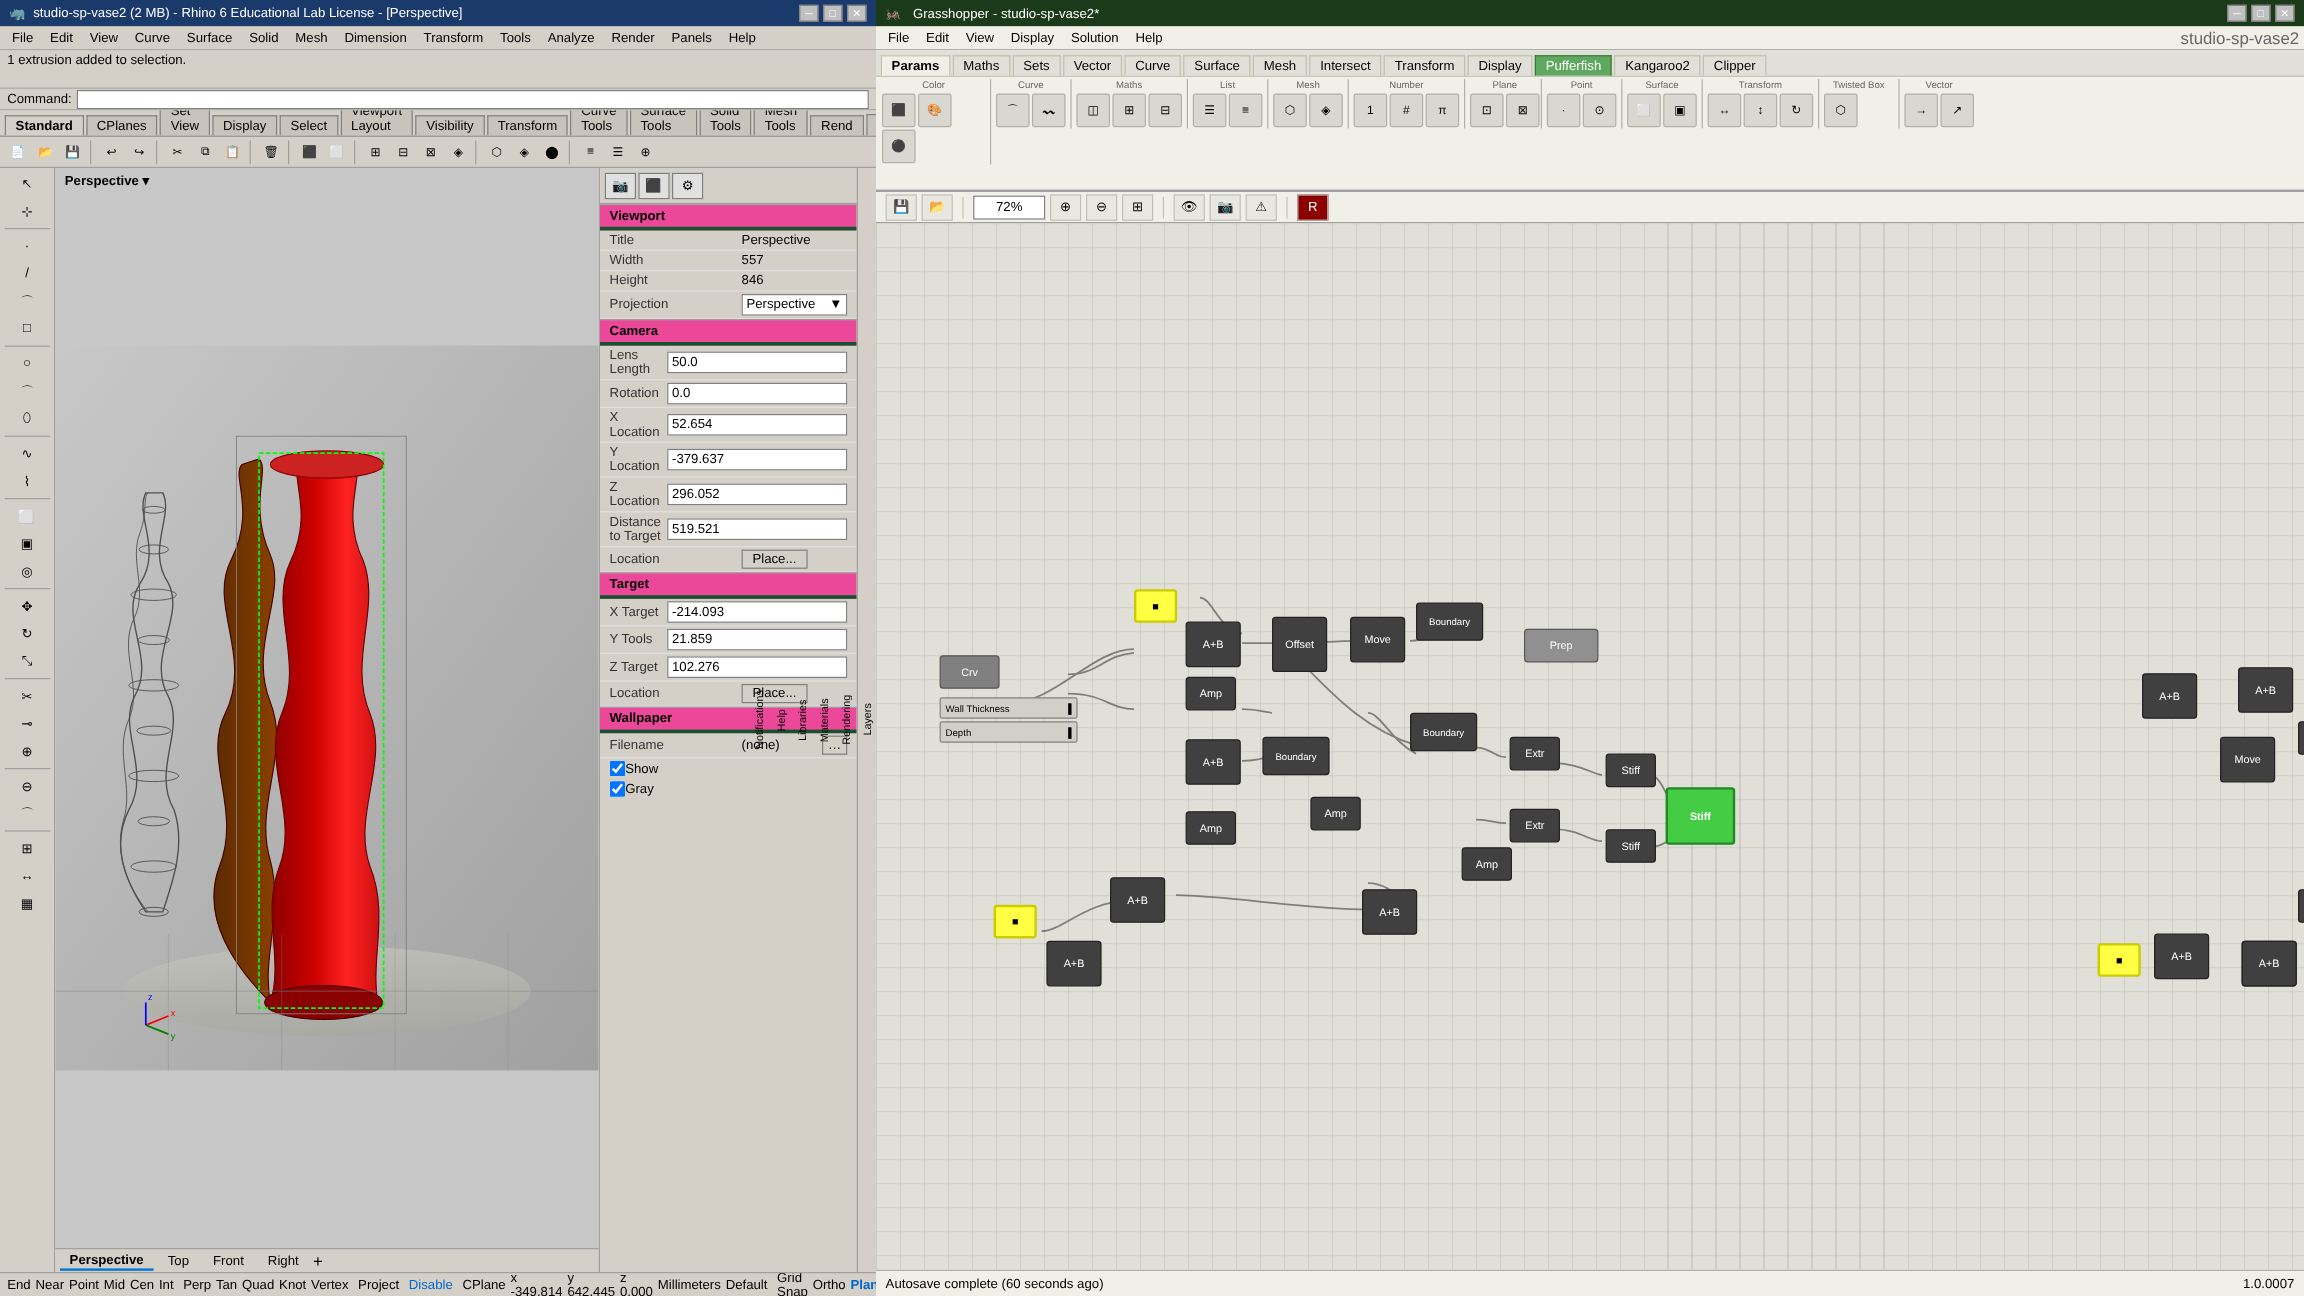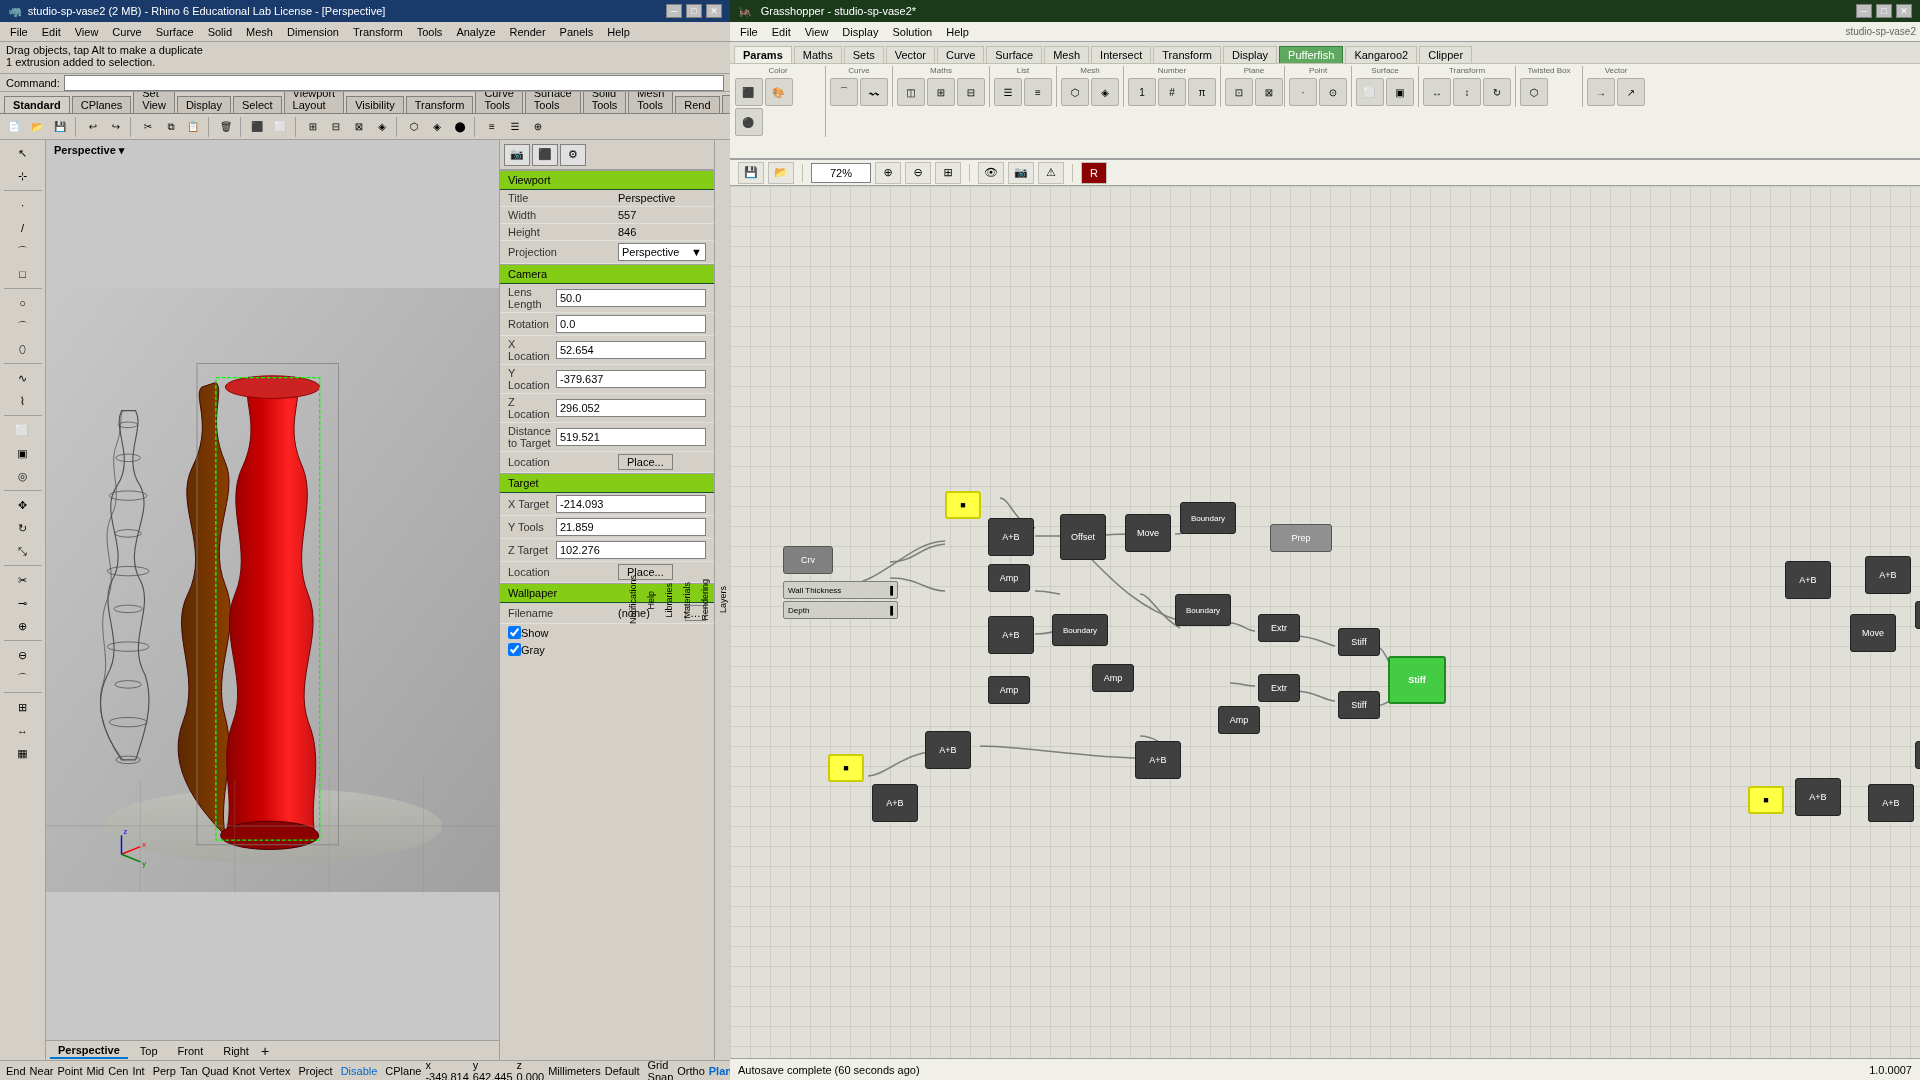--- a/index.html
+++ b/index.html
@@ -107,22 +107,22 @@
     .props-dropdown {
       flex: 1; background: white; border: 1px solid #808080;
       font-size: 11px; height: 18px; display: flex; align-items: center;
       justify-content: space-between; padding: 0 3px; cursor: pointer;
     }
     .props-btn {
       background: #d4d0c8; border: 1px solid #808080; padding: 1px 8px;
       cursor: pointer; font-size: 11px;
     }
     .section-header {
-      background: #84cc16; padding: 3px 8px; font-weight: normal;
-      border-bottom: 1px solid #14532d; border-top: 1px solid #a0a0a0;
+      background: #ec4899; padding: 3px 8px; font-weight: bold;
+      border-bottom: 3px solid #14532d; border-top: 1px solid #a0a0a0;
     }
     .checkbox-row { display: flex; align-items: center; gap: 0; padding: 2px 8px; }
 
     
     .right-strip {
       width: 16px; background: #d4d0c8; border-left: 1px solid #a0a0a0;
       display: flex; flex-direction: column; align-items: center; writing-mode: vertical-rl;
       font-size: 10px; padding: 4px 0; gap: 4px;
     }
     .strip-label {
@@ -230,21 +230,20 @@
     <span class="menu-item">Dimension</span>
     <span class="menu-item">Transform</span>
     <span class="menu-item">Tools</span>
     <span class="menu-item">Analyze</span>
     <span class="menu-item">Render</span>
     <span class="menu-item">Panels</span>
     <span class="menu-item">Help</span>
   </div>
 
   <div class="notif-bar">
-    <div>Drag objects, tap Alt to make a duplicate</div>
     <div>1 extrusion added to selection.</div>
   </div>
 
   <div style="height:18px; background:#d4d0c8; display:flex; align-items:center; padding: 0 6px; font-size:11px; border-bottom:1px solid #a0a0a0;">
     <span>Command:</span>
     <input type="text" style="flex: 1 1 0%; margin-left: 4px; height: 16px; border: 1px solid rgb(128, 128, 128); font-size: 11px;">
   </div>
 
   <div class="tab-bar">
     <div class="tab-item active">Standard</div>
@@ -584,21 +583,21 @@
   </div>
 
   <div class="gh-menu-bar">
     <span class="menu-item">File</span>
     <span class="menu-item">Edit</span>
     <span class="menu-item">View</span>
     <span class="menu-item">Display</span>
     <span class="menu-item">Solution</span>
     <span class="menu-item">Help</span>
     <span style="flex:1;"></span>
-    <span style="font-size:10px; color:#666;">studio-sp-vase2</span>
+    <span style="font-size:14px; color:#666;">studio-sp-vase2</span>
   </div>
 
   <div class="gh-toolbar">
 
     <div style="height:22px; background:#e0e0d8; display:flex; align-items:flex-end; padding:0 4px; border-bottom:1px solid #c0c0b0;">
       <div style="padding:2px 8px; background:#f0f0e8; border:1px solid #c0c0b0; border-bottom:none; font-size:11px; cursor:pointer; margin-right:2px; font-weight:bold;">Params</div>
       <div style="padding:2px 8px; background:#e0e0d8; border:1px solid #c0c0b0; border-bottom:none; font-size:11px; cursor:pointer; margin-right:2px;">Maths</div>
       <div style="padding:2px 8px; background:#e0e0d8; border:1px solid #c0c0b0; border-bottom:none; font-size:11px; cursor:pointer; margin-right:2px;">Sets</div>
       <div style="padding:2px 8px; background:#e0e0d8; border:1px solid #c0c0b0; border-bottom:none; font-size:11px; cursor:pointer; margin-right:2px;">Vector</div>
       <div style="padding:2px 8px; background:#e0e0d8; border:1px solid #c0c0b0; border-bottom:none; font-size:11px; cursor:pointer; margin-right:2px;">Curve</div>

